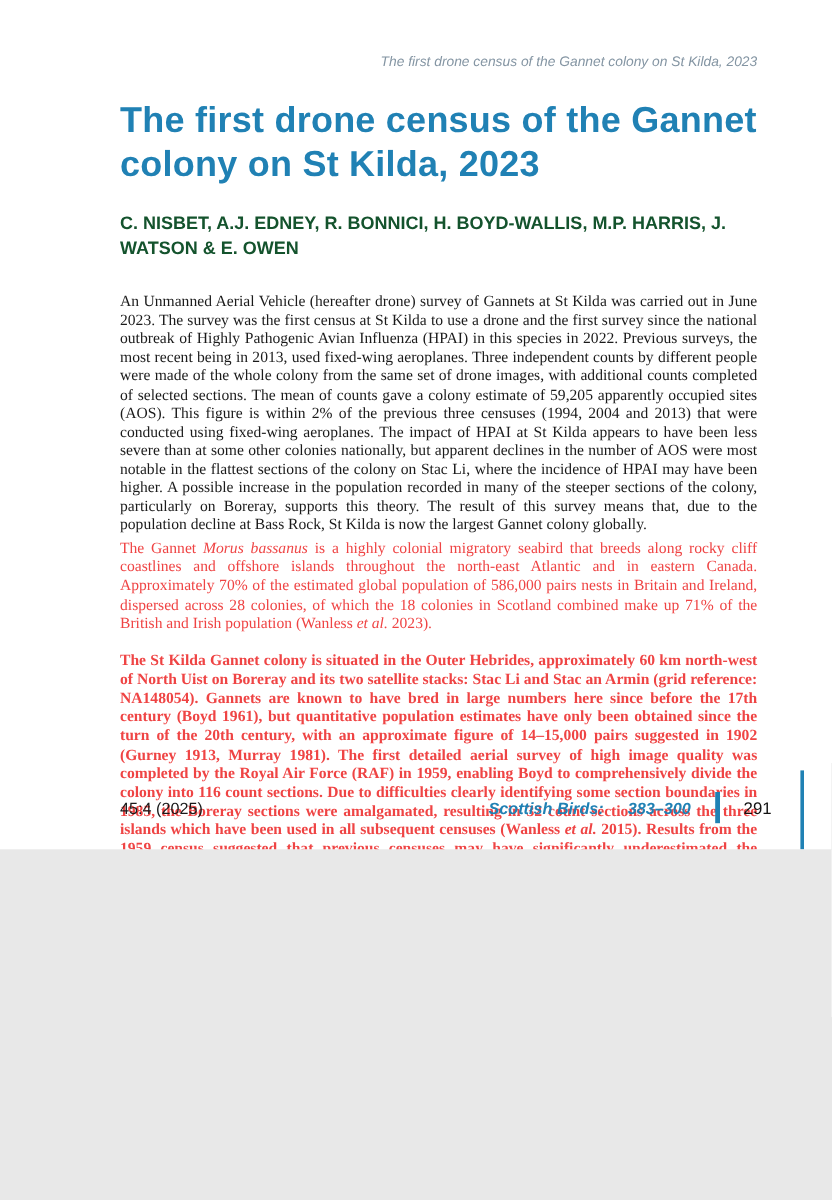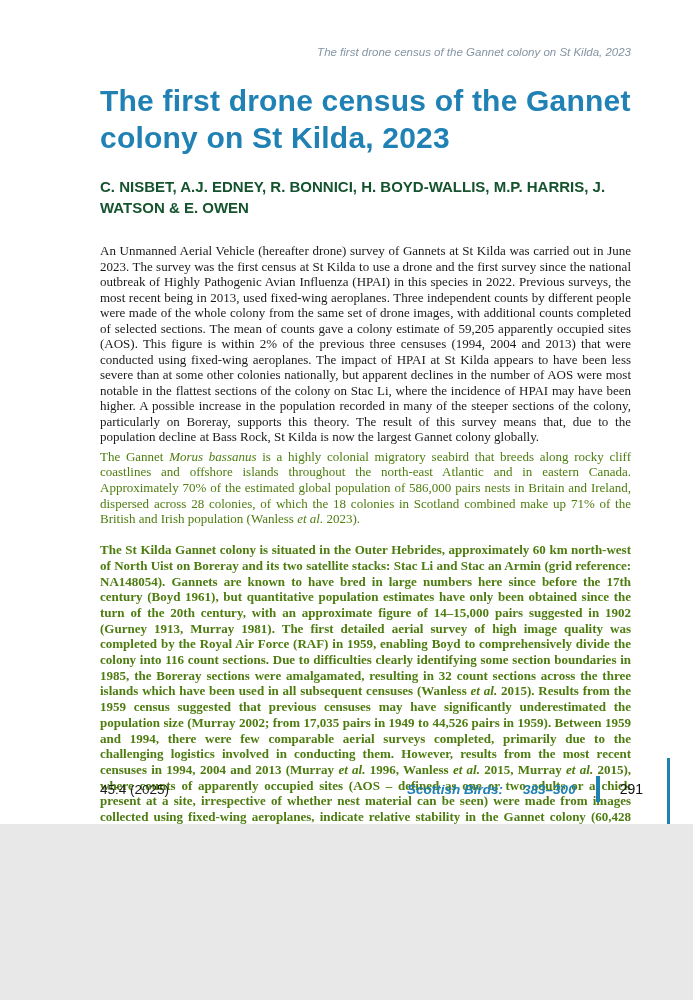--- a/index.html
+++ b/index.html
@@ -1,19 +1,19 @@
 <!DOCTYPE html>
 <html><head>
 <meta charset="utf-8">
 <style>
   html, body { margin: 0; padding: 0; background: #e8e8e8; }
   .page {
     position: relative;
     width: 693px;
-    height: 824px;
+    height: 708px;
     margin: 0 auto;
     background: #ffffff;
     font-family: "Liberation Serif", serif;
     color: #1c1c1c;
     overflow: hidden;
   }
   .content {
     position: absolute;
     left: 100px;
     right: 62px;
@@ -56,21 +56,21 @@
     font-family: "Liberation Sans", sans-serif;
     font-weight: bold;
     font-size: 13.5px;
     color: #2081b4;
   }
   .body-para {
     margin-top: 4px;
     font-size: 13px;
     line-height: 15.7px;
     text-align: justify;
-    color: #4d7c0f;
+    color: #ef4444;
   }
   .body-para + .body-para {
     margin-top: 15px;
     font-weight: bold;
   }
   .footer {
     position: absolute;
     left: 100px;
     right: 50px;
     bottom: 22px;

